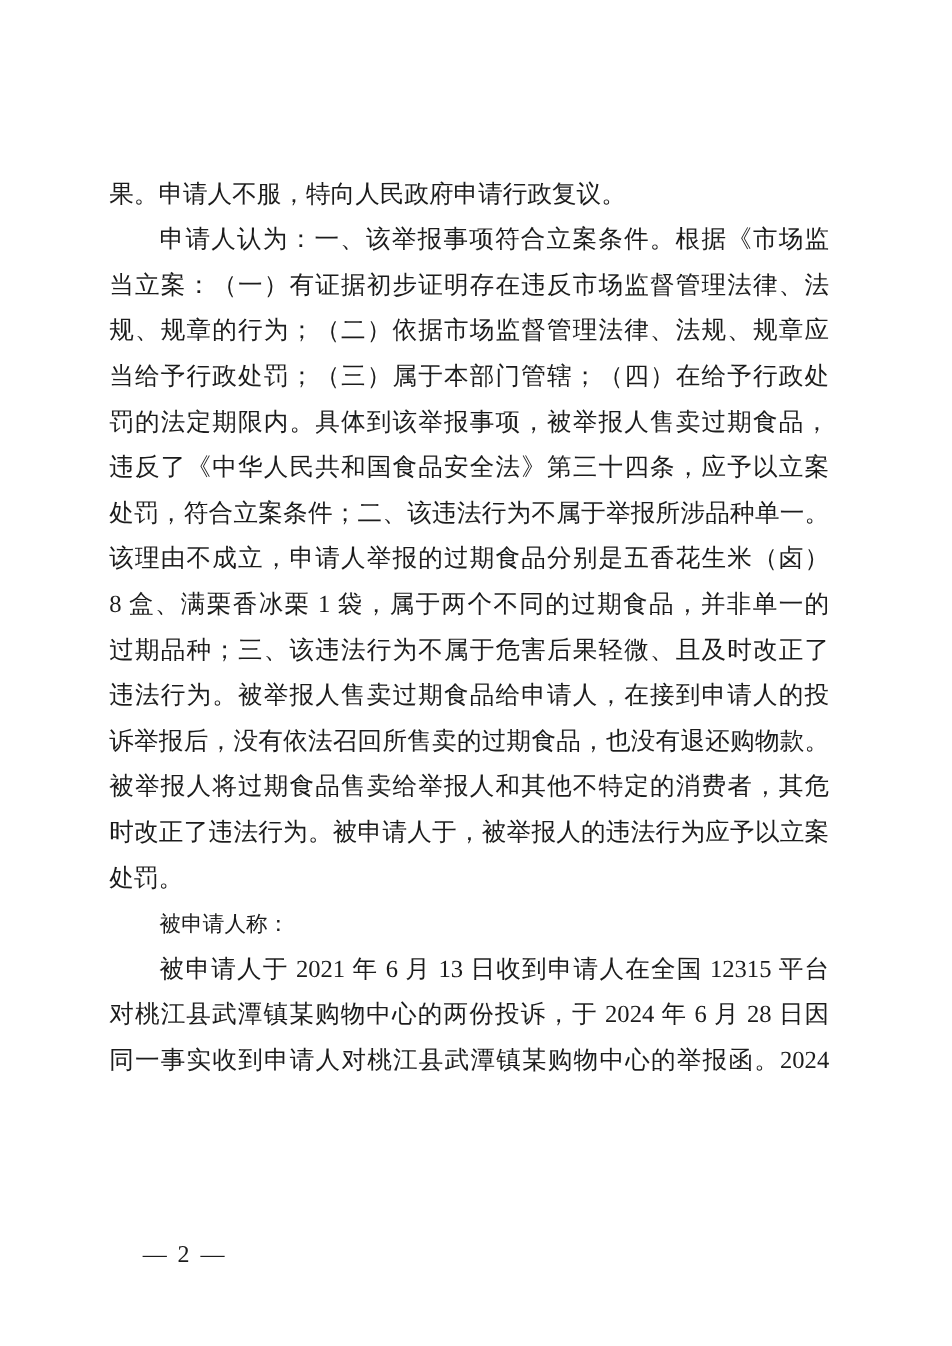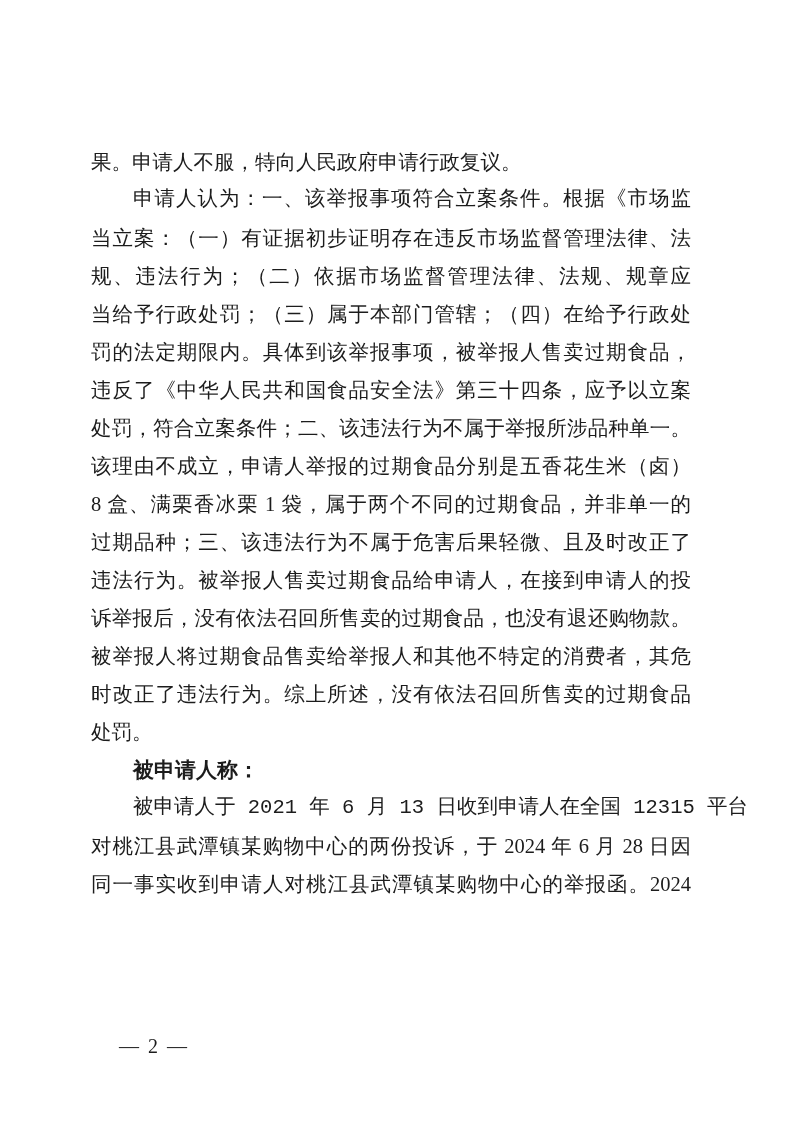--- a/index.html
+++ b/index.html
@@ -29,57 +29,56 @@
     height: 38px;
     text-align: justify;
     text-align-last: justify;
     white-space: nowrap;
   }
   .line.para-end {
     text-align-last: left;
   }
   .line.indent {
     text-indent: 42px;
-    font-family: Liberation Mono, monospace;
   }
   .line.bold {
     font-family: "Liberation Sans", "DejaVu Sans", sans-serif;
-    font-weight: bold;
-    font-size: 21px;
+    font-weight: normal;
+    font-size: 18px;
   }
   .page-footer {
     position: absolute;
     left: 119px;
     top: 1013px;
     font-size: 20px;
     line-height: 30px;
     letter-spacing: 2px;
     color: #1c1c1c;
   }
 </style>
 </head>
 <body>
 
 <div class="page">
   <div class="doc-body">
       <div class="line para-end">果。申请人不服，特向人民政府申请行政复议。</div>
       <div class="line indent">申请人认为：一、该举报事项符合立案条件。根据《市场监</div>
       <div class="line">当立案：（一）有证据初步证明存在违反市场监督管理法律、法</div>
-      <div class="line">规、违法行为；（二）依据市场监督管理法律、法规、规章应</div>
+      <div class="line">规、规章的行为；（二）依据市场监督管理法律、法规、规章应</div>
       <div class="line">当给予行政处罚；（三）属于本部门管辖；（四）在给予行政处</div>
       <div class="line">罚的法定期限内。具体到该举报事项，被举报人售卖过期食品，</div>
       <div class="line">违反了《中华人民共和国食品安全法》第三十四条，应予以立案</div>
       <div class="line">处罚，符合立案条件；二、该违法行为不属于举报所涉品种单一。</div>
       <div class="line">该理由不成立，申请人举报的过期食品分别是五香花生米（卤）</div>
       <div class="line">8 盒、满栗香冰栗 1 袋，属于两个不同的过期食品，并非单一的</div>
       <div class="line">过期品种；三、该违法行为不属于危害后果轻微、且及时改正了</div>
       <div class="line">违法行为。被举报人售卖过期食品给申请人，在接到申请人的投</div>
       <div class="line">诉举报后，没有依法召回所售卖的过期食品，也没有退还购物款。</div>
       <div class="line">被举报人将过期食品售卖给举报人和其他不特定的消费者，其危</div>
-      <div class="line">时改正了违法行为。综上所述，没有依法召回所售卖的过期食品</div>
+      <div class="line">时改正了违法行为。被申请人于，被举报人的违法行为应予以立案</div>
       <div class="line para-end">处罚。</div>
       <div class="line bold indent para-end">被申请人称：</div>
       <div class="line indent">被申请人于 2021 年 6 月 13 日收到申请人在全国 12315 平台</div>
       <div class="line">对桃江县武潭镇某购物中心的两份投诉，于 2024 年 6 月 28 日因</div>
       <div class="line">同一事实收到申请人对桃江县武潭镇某购物中心的举报函。2024</div>
     </div>
   <div class="page-footer">— 2 —</div>
 </div>
 
 </body></html>

